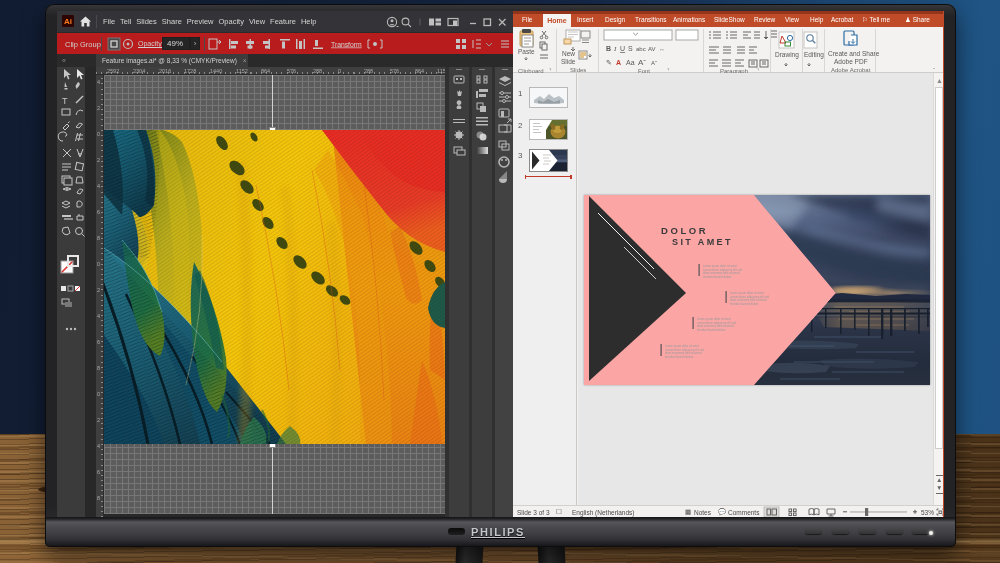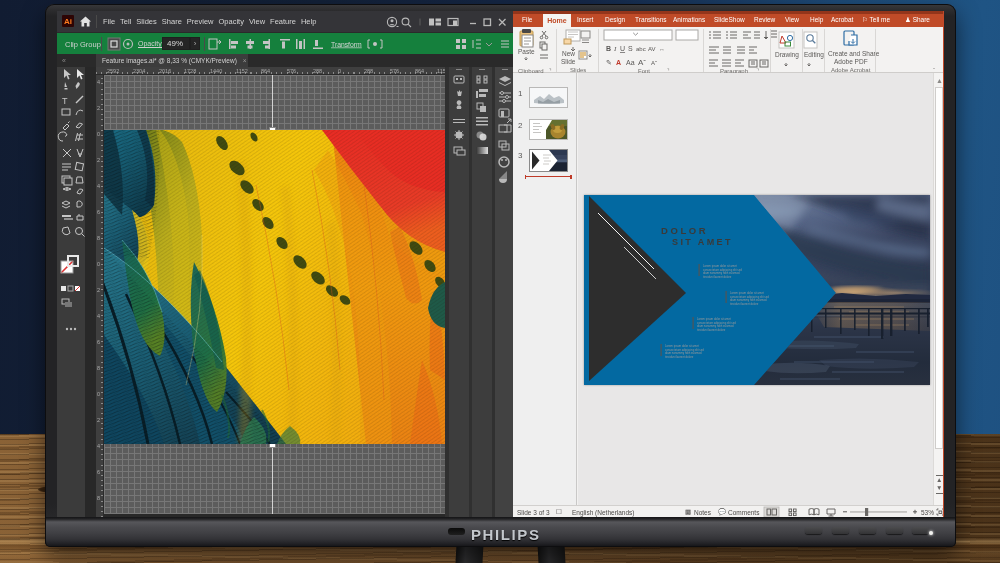--- a/index.html
+++ b/index.html
@@ -24,34 +24,34 @@
 #legR { position:absolute; left:538px; top:544px; width:27px; height:19px; background:linear-gradient(90deg,#141414,#2e2e30 40%,#181818); transform:skewX(3deg); }
 #monitor { position:absolute; left:45px; top:4px; width:911px; height:543px;
   background:linear-gradient(180deg,#39393b 0,#2c2c2e 6px,#232325 12px,#232325 500px,#2a2a2c 520px,#1c1c1e 543px);
   border-radius:9px 9px 5px 5px;
   box-shadow: 0 10px 22px rgba(0,0,0,0.55), inset 0 0 0 1px #0d0d0f;
 }
 #chin { position:absolute; left:46px; top:517px; width:909px; height:29px;
   background:linear-gradient(180deg,#141416 0,#232325 2px,#57575b 5px,#4a4a4e 10px,#404044 16px,#333337 22px,#242428 26px,#17171a 29px);
   border-radius:0 0 5px 5px; }
 #philips { position:absolute; left:471px; top:526px; width:120px; height:16px; color:#c3c7cc;
-  font-size:15px; font-weight:bold; letter-spacing:1.6px; text-shadow:0 1px 1px #000; }
+  font-size:11px; font-weight:bold; letter-spacing:1.6px; text-shadow:0 1px 1px #000;text-decoration:underline; }
 #notch { position:absolute; left:448px; top:528px; width:17px; height:7px; background:linear-gradient(180deg,#0a0a0a,#1f1f1f); border-radius:3px; }
 .mbtn { position:absolute; top:527px; width:17px; height:7px; background:linear-gradient(180deg,#4c4c4e,#333335); border-radius:3px; box-shadow:0 1px 1px rgba(0,0,0,.6); }
 #led { position:absolute; left:929px; top:531px; width:4px; height:4px; border-radius:50%; background:#f2f2ef; box-shadow:0 0 3px #fff; }
 #screen { position:absolute; left:57px; top:11px; width:887px; height:506px; background:#2b2b2b; overflow:hidden; }
 
 #ai { position:absolute; left:0; top:0; width:456px; height:506px; background:#333; overflow:hidden; font-family:"Liberation Sans",sans-serif; }
 #ai .titlebar { position:absolute; left:0; top:0; width:456px; height:21px; background:#34343a; background:#343438; }
 #ai .menus { position:absolute; left:46px; top:5.5px; color:#d4d4d4; font-size:7.5px; letter-spacing:0px; }
 #ai .menus span { margin-right:5px; }
 #ailogo { position:absolute; left:5px; top:4px; width:12px; height:12px; background:#2d0505; color:#ff7d1f; font-size:8px; font-weight:bold; text-align:center; line-height:13px; border-radius:1px; }
 .tsep { position:absolute; background:#4a4a4a; width:1px; }
 
-#ai .ctrlbar { position:absolute; left:0; top:21px; width:456px; height:22px; background:#15803d; border-top:1px solid #2a2a2a; }
+#ai .ctrlbar { position:absolute; left:0; top:21px; width:456px; height:22px; background:#b91c1c; border-top:1px solid #2a2a2a; }
 #ai .ctrlbar .txt { position:absolute; color:#cfcfcf; font-size:7.5px; }
 #ai .field { position:absolute; background:#252525; border:1px solid #1f1f1f; color:#ddd; font-size:8px; }
 
 #ai .tabbar { position:absolute; left:0; top:43px; width:456px; height:13px; background:#2a2a2a; }
 #ai .tab { position:absolute; left:39px; top:0px; width:152px; height:13px; background:#3c3c3c; color:#d2d2d2; font-size:6.5px; line-height:13px; text-align:left; padding-left:6px; white-space:nowrap; overflow:hidden; }
 
 #ai .toolbar { position:absolute; left:0; top:56px; width:39px; height:450px; background:#3b3b3b; border-right:1px solid #303030; }
 
 #ai .canvaswrap { position:absolute; left:28px; top:56px; width:360px; height:450px; background:#282828; }
 #ai .hruler { position:absolute; left:39px; top:56px; width:349px; height:8px; background:#3f3f3f; border-bottom:1px solid #2a2a2a; overflow:hidden; }
@@ -71,21 +71,21 @@
 #ppt .tab { position:absolute; top:5px; color:#fff; font-size:6.5px; white-space:nowrap; }
 #ppt .hometab { position:absolute; left:30px; top:2.5px; width:28px; height:13.5px; background:#f5f4f2; color:#c04b28; font-size:7px; font-weight:bold; text-align:center; line-height:13px; }
 #ppt .ribbon { position:absolute; left:0; top:16px; width:431px; height:46px; background:#f3f2f1; border-bottom:1px solid #cfcdcb; }
 .rsep { position:absolute; top:2px; width:1px; height:43px; background:#d9d7d5; }
 .rlbl { position:absolute; top:40px; font-size:6px; color:#6e6c6a; }
 #ppt .panel { position:absolute; left:0; top:62px; width:64px; height:432px; background:#efefef; border-right:1px solid #c9c8c7; }
 #ppt .main { position:absolute; left:65px; top:62px; width:355px; height:432px; background:#e8e7e7; }
 #ppt .scroll { position:absolute; left:420px; top:62px; width:11px; height:432px; background:#f4f3f2; border-left:1px solid #dcdad8; }
 #ppt .status { position:absolute; left:0; top:494px; width:431px; height:12px; background:#f2f1f0; border-top:1px solid #d2d0ce; font-size:6.5px; color:#4c4a48; }
 #pptborder { position:absolute; left:429.5px; top:0; width:1.6px; height:506px; background:#c2492a; }
-#slide { position:absolute; left:70.5px; top:184px; width:346px; height:190px; background:#0369a1; box-shadow:0 0 2px rgba(0,0,0,0.35); overflow:hidden; }
+#slide { position:absolute; left:70.5px; top:184px; width:346px; height:190px; background:#fca5a5; box-shadow:0 0 2px rgba(0,0,0,0.35); overflow:hidden; }
 .thumb { position:absolute; left:16px; width:39px; background:#fff; border:1px solid #b9b8b7; }
 .tnum { position:absolute; left:5px; color:#5a5958; font-size:8px; }
 </style>
 </head>
 <body>
 <div id="stage">
   <div id="wall"></div>
   <div id="desk"></div>
   <div id="deskedge"></div>
   <div class="abs" style="left:38px;top:486px;width:34px;height:7px;background:radial-gradient(ellipse at center,#241504 0%,#3a2410 60%,rgba(58,36,16,0) 100%);border-radius:50%;"></div>

